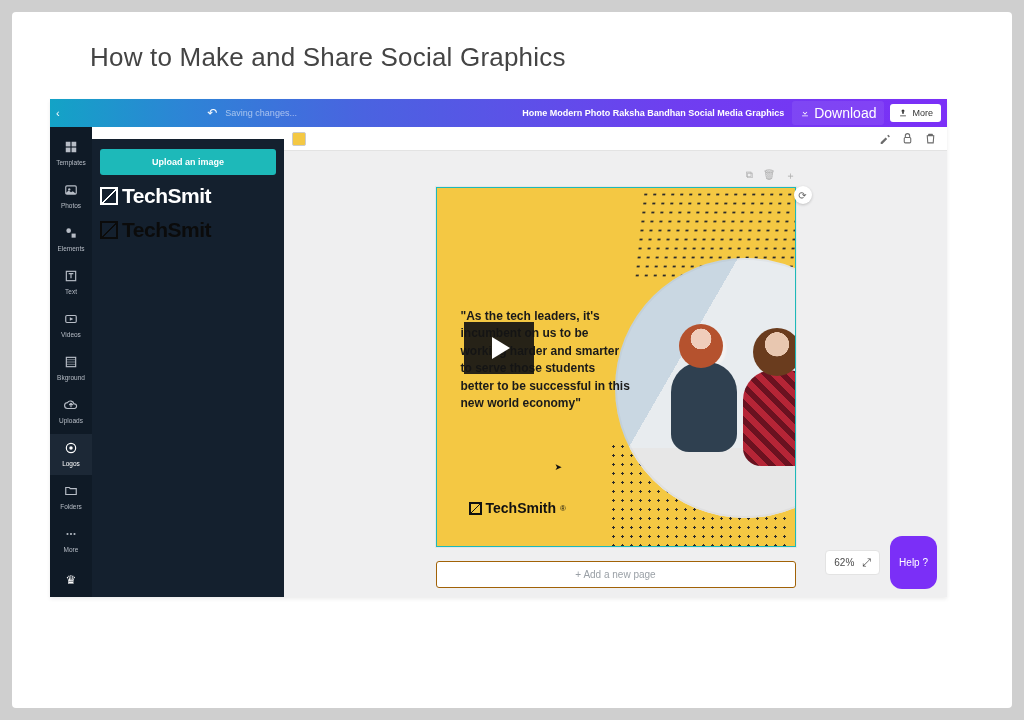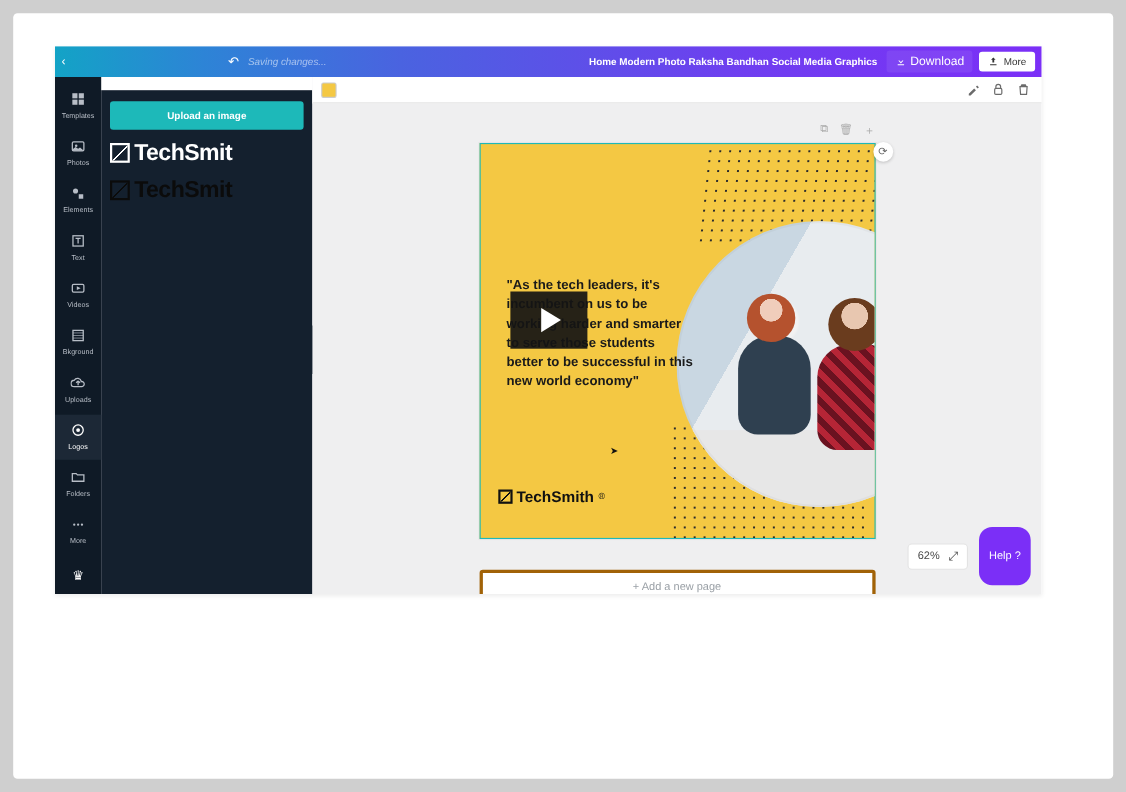--- a/index.html
+++ b/index.html
@@ -30,27 +30,27 @@
     height: 28px; width:100%;
     display:flex; align-items:center;
     font-size:10px; color:#fff;
     background: linear-gradient(90deg,#13a3c6 0%,#2d84d6 15%,#4a63e0 35%,#6f3ef0 70%,#7b2ff7 100%);
     padding-left:6px;
   }
   .topbar .chev { margin-right:2px; font-size:11px; }
   .topbar .menu-item { padding:0 10px; cursor:pointer;margin-top:42px; }
   .topbar .menu-item.home { padding-left:2px; font-weight:600; }
   .topbar .undo { margin:0 8px; font-size:12px; }
-  .topbar .saving { font-size:9px; opacity:.55; font-style:italic; }
+  .topbar .saving { font-size:9px; opacity:.55; }
   .topbar .spacer { flex:1; }
   .topbar .doc-title { font-size:9px; font-weight:600; padding-right:8px; }
   .topbar .dl-btn {
     display:flex; align-items:center; gap:4px;
     background:rgba(255,255,255,.08); padding:4px 8px; border-radius:3px;
-    font-size:11px; margin-right:6px; cursor:pointer;
+    font-size:14px; margin-right:6px; cursor:pointer;
   }
   .topbar .dl-btn svg { width:10px; height:10px; fill:#fff; }
   .topbar .share-btn {
     display:flex; align-items:center; gap:4px;
     background:#fff; color:#333; padding:4px 8px; border-radius:3px;
     font-size:9px; margin-right:6px; cursor:pointer;
   }
   .topbar .share-btn svg { width:10px; height:10px; fill:#333; }
 
   
@@ -167,34 +167,34 @@
   .photo .b2{position:absolute;left:128px;top:112px;width:74px;height:96px;border-radius:30px 30px 18px 18px;
     background:repeating-linear-gradient(45deg,#b52536 0 6px,#6a1220 6px 12px);}
   .photo .desk{position:absolute;left:0;right:0;bottom:0;height:70px;background:#e7e7e7;}
   .photo::after{content:"";position:absolute;inset:0;border-radius:50%;box-shadow:inset 0 0 0 2px rgba(0,0,0,.03);}
 
   .quote {
     position:absolute; left:24px; top:120px; width:170px;
     font-size:12px; font-weight:700; color:#1a1a1a; line-height:1.45;
   }
   .ts-logo {
-    position:absolute; left:16px; bottom:30px;
+    position:absolute; left:32px; bottom:30px;
     display:flex; align-items:center; gap:4px;
     font-size:14px; font-weight:700; color:#111;
   }
   .ts-logo .sq{width:13px;height:13px;border:2px solid #111;position:relative;}
   .ts-logo .sq::before{content:"";position:absolute;inset:0;
     background:linear-gradient(135deg,transparent 47%,#111 47% 55%,transparent 55%);}
   .ts-logo sup{font-size:8px;font-weight:400;}
   .cursor-dot{position:absolute;left:118px;bottom:74px;font-size:9px;color:#111;}
 
   .add-page {
-    margin-top:28px; width:360px; text-align:center;
+    margin-top:14px; width:360px; text-align:center;
     font-size:10px; color:#9aa0a6; background:#fff; padding:7px 0;
-    border:3px solid #a16207; border-radius:3px; cursor:pointer;
+    border:1px solid #a16207; border-radius:3px; cursor:pointer;
   }
 
   
   .play {
     position:absolute; left:50%; top:50%; transform:translate(-50%,-50%);
     width:70px; height:52px; background:rgba(20,20,20,.92);
     display:flex; align-items:center; justify-content:center; cursor:pointer;
   }
   .play::after{
     content:""; width:0;height:0;
@@ -215,20 +215,21 @@
   .status .help {
     background:#7b2ff7; color:#fff; font-size:10px;
     padding:21px 9px; border-radius:12px; cursor:pointer;
   }
 </style>
 </head>
 <body>
 
 <div class="outer">
   <div class="card">
+    <h1 class="title">How to Make and Share Social Graphics</h1>
 
     <div class="app">
 
       <div class="topbar">
         <span class="chev">‹</span>
         <span class="menu-item home">Home</span>
         <span class="menu-item">Make</span>
         <span class="menu-item">Folders</span>
         <span class="undo">↶</span>
         <span class="saving">Saving changes...</span>

